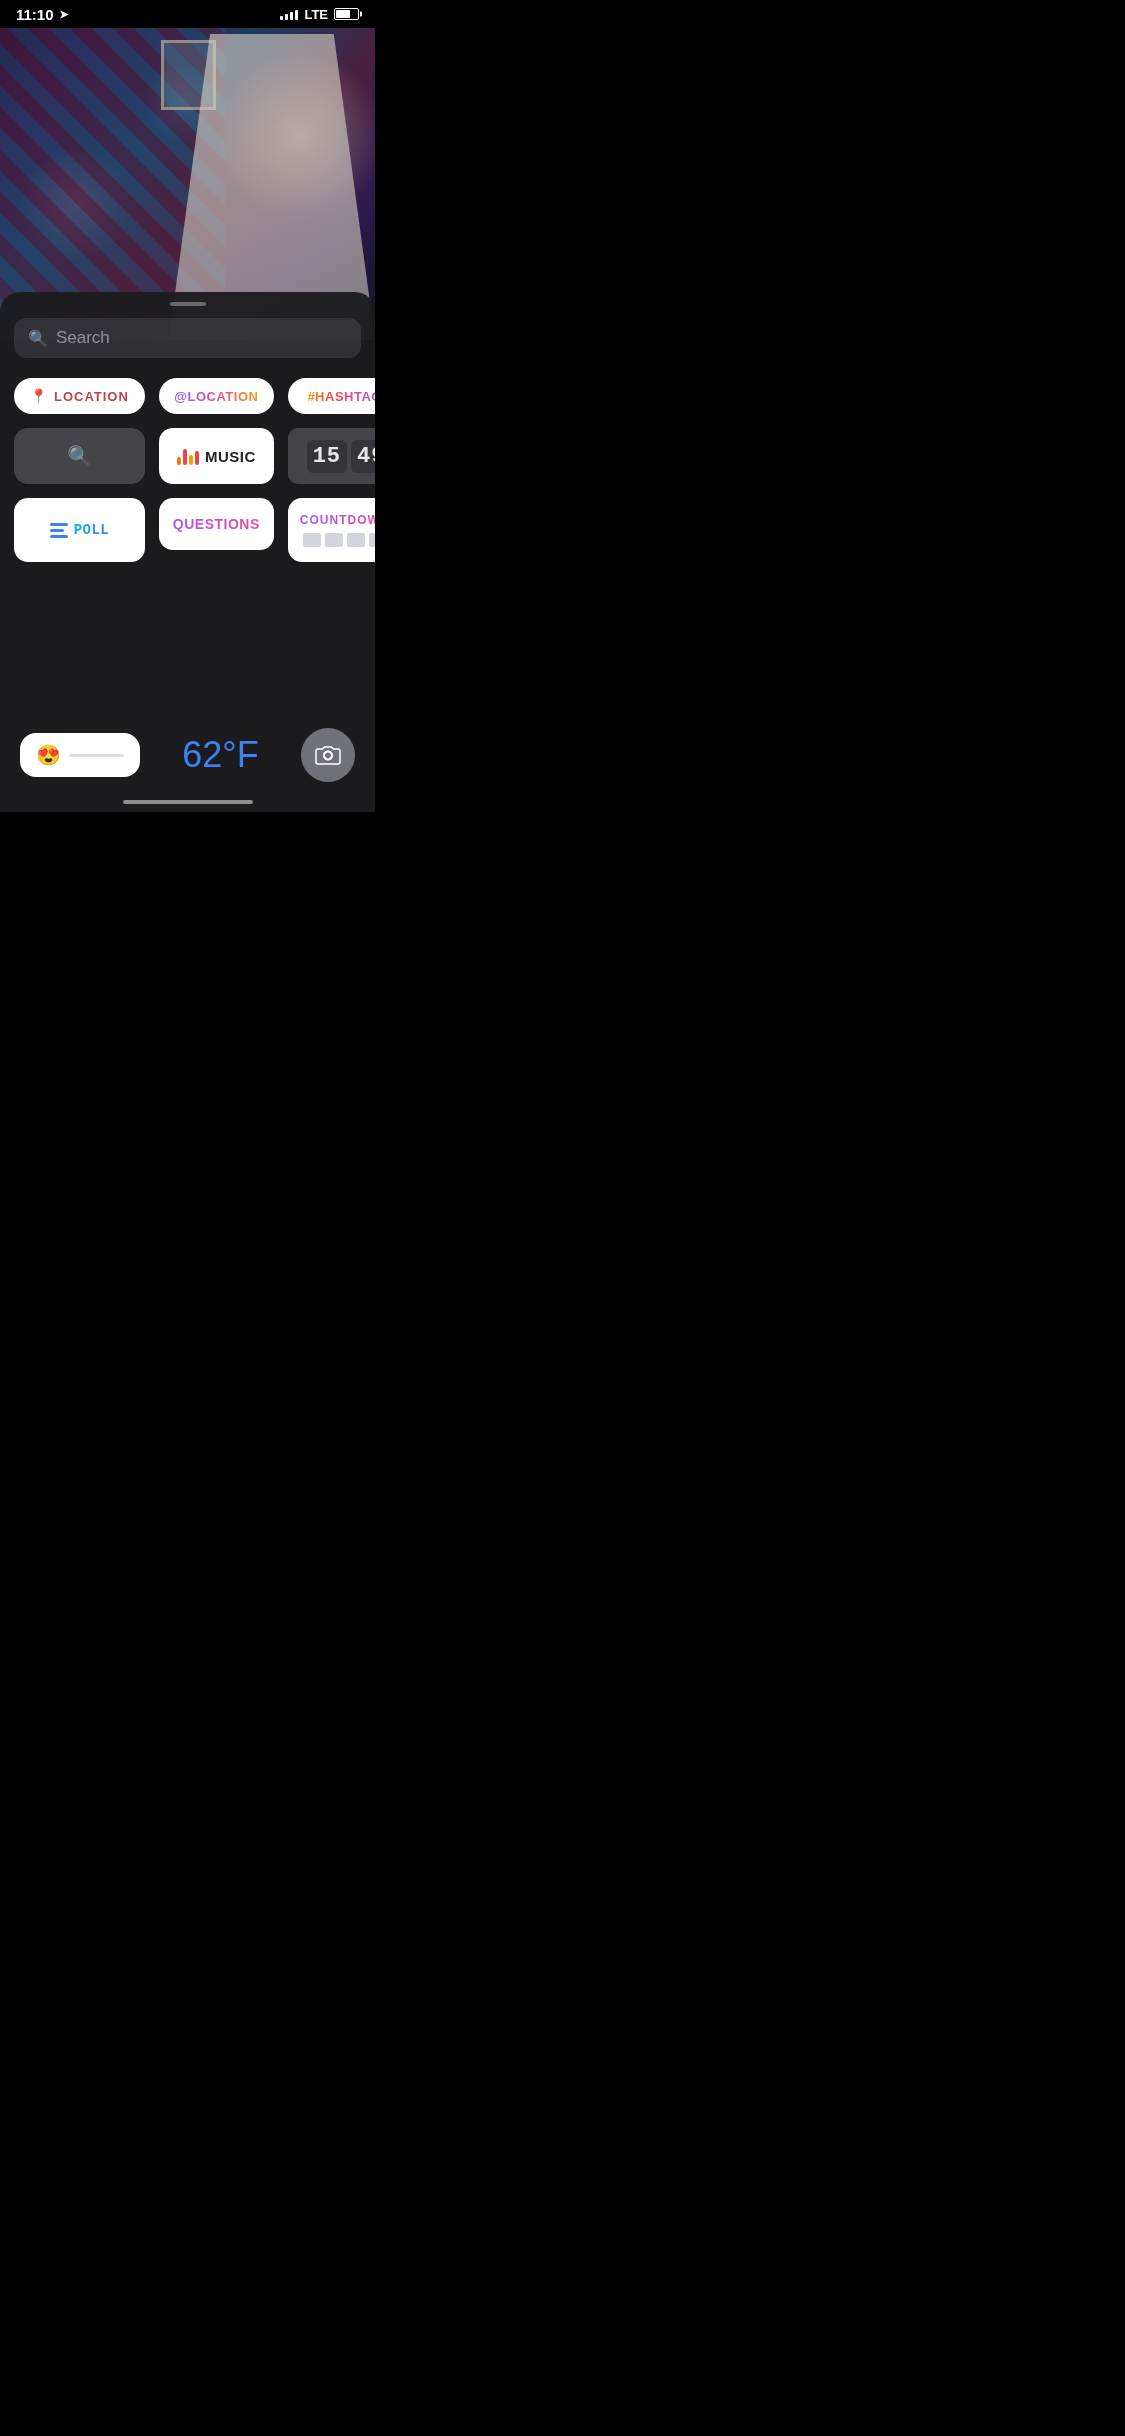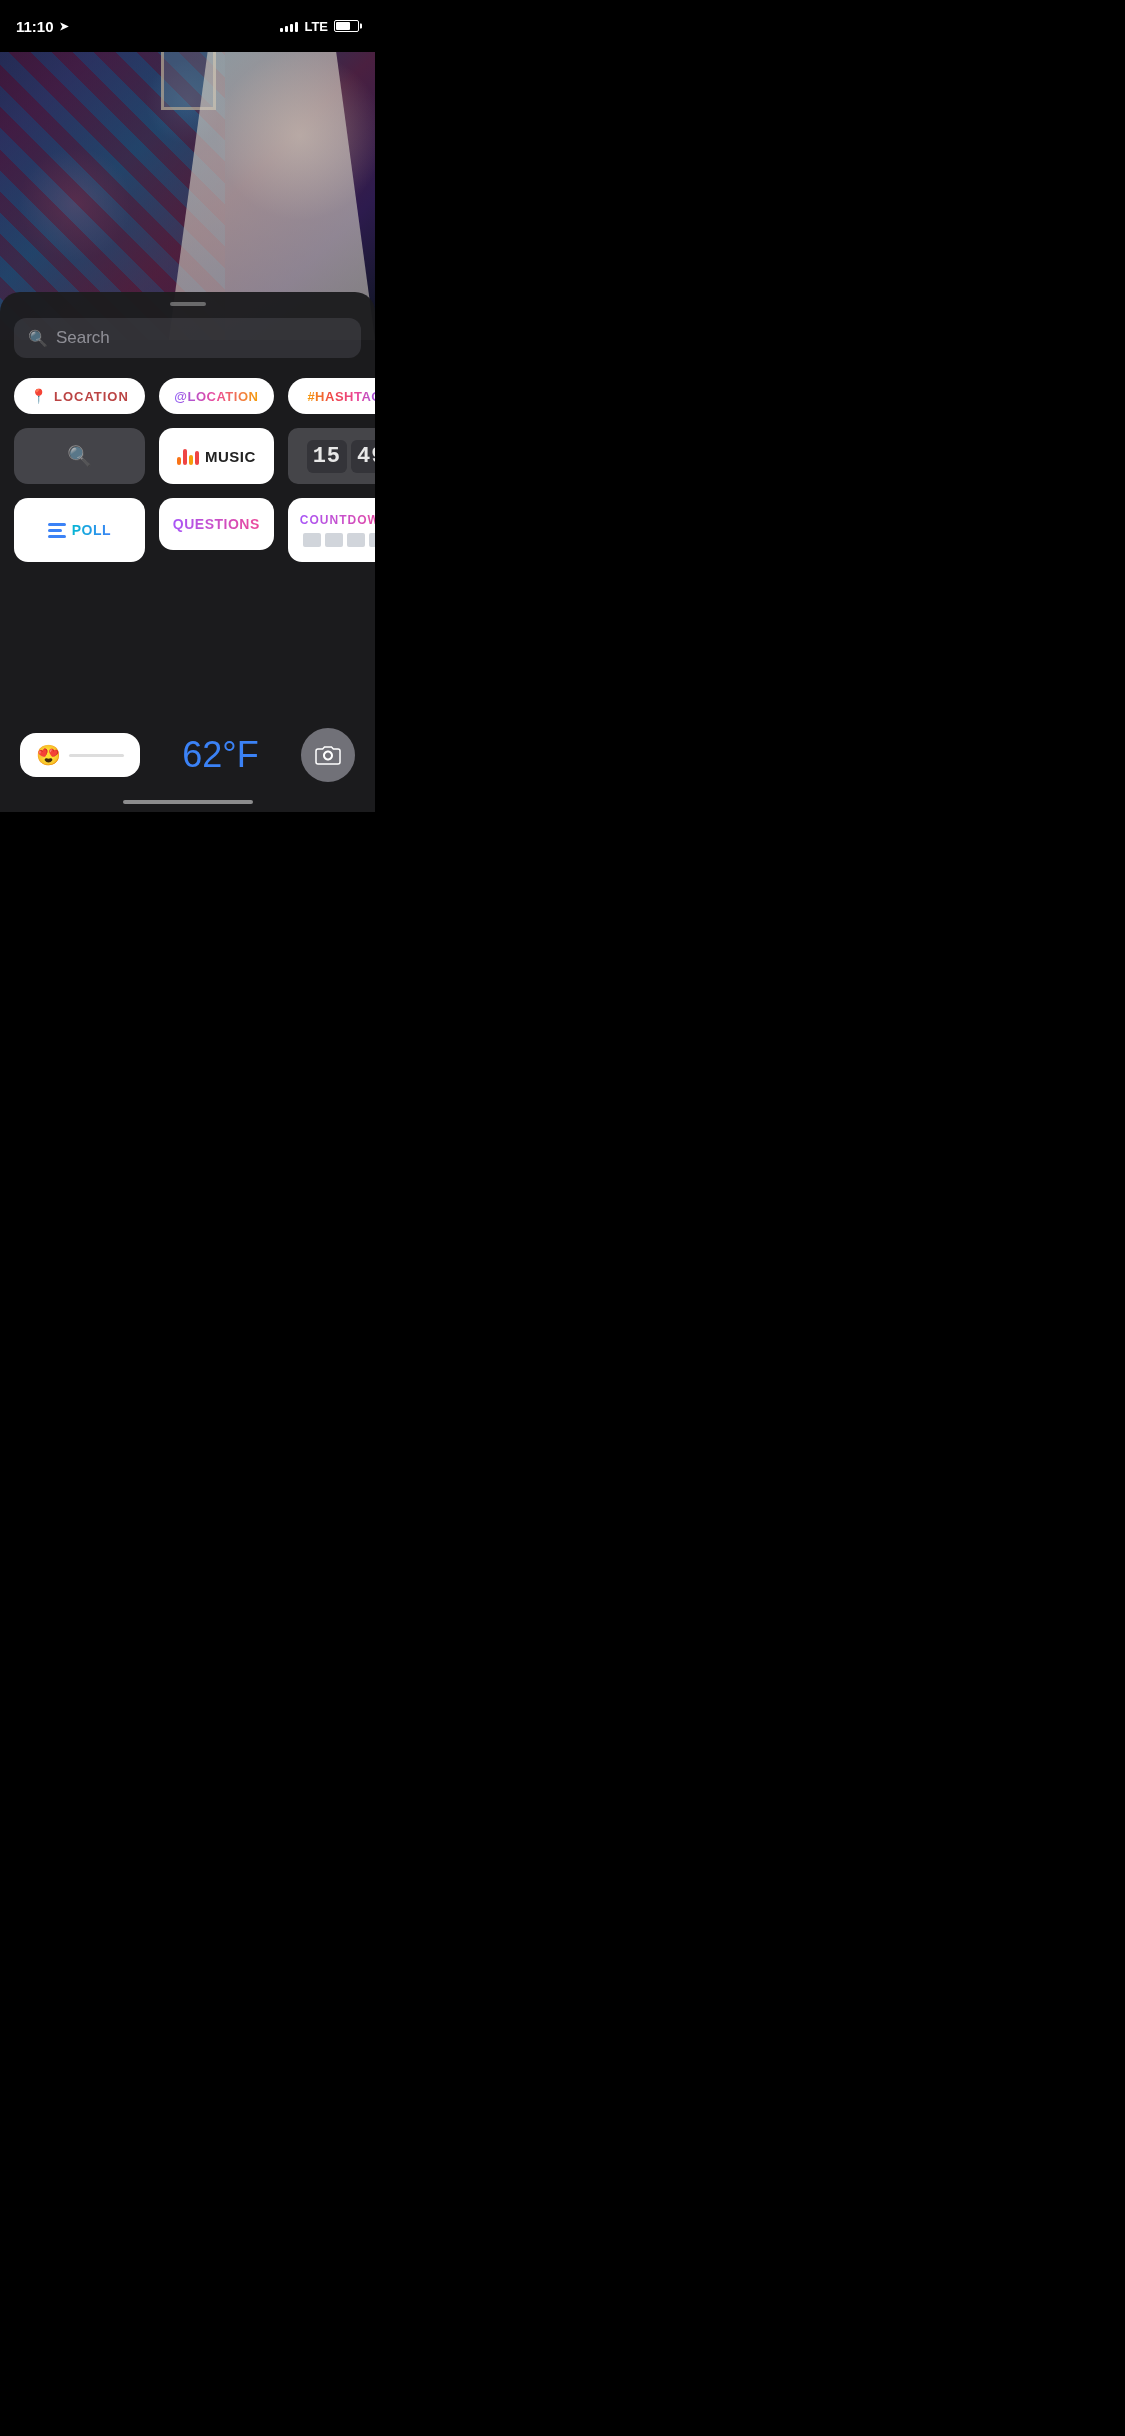--- a/index.html
+++ b/index.html
@@ -11,21 +11,21 @@
       background: #000;
       font-family: -apple-system, 'Helvetica Neue', sans-serif;
       overflow: hidden;
       position: relative;
     }
 
     
     .status-bar {
       position: absolute;
       top: 0; left: 0; right: 0;
-      height: 52px;
+      height: 28px;
       background: #000;
       display: flex;
       align-items: center;
       justify-content: space-between;
       padding: 14px 16px;
       z-index: 100;
     }
 
     .status-time {
       color: #fff;
@@ -327,20 +327,21 @@
     .sticker-poll {
       background: #fff;
       border-radius: 14px;
       padding: 10px 14px;
       display: flex;
       align-items: center;
       justify-content: center;
       gap: 6px;
       cursor: pointer;
       height: 64px;
+      font-family: Liberation Mono, monospace;
     }
 
     .poll-icon {
       display: flex;
       flex-direction: column;
       gap: 3px;
       align-items: flex-start;
     }
 
     .poll-line {

